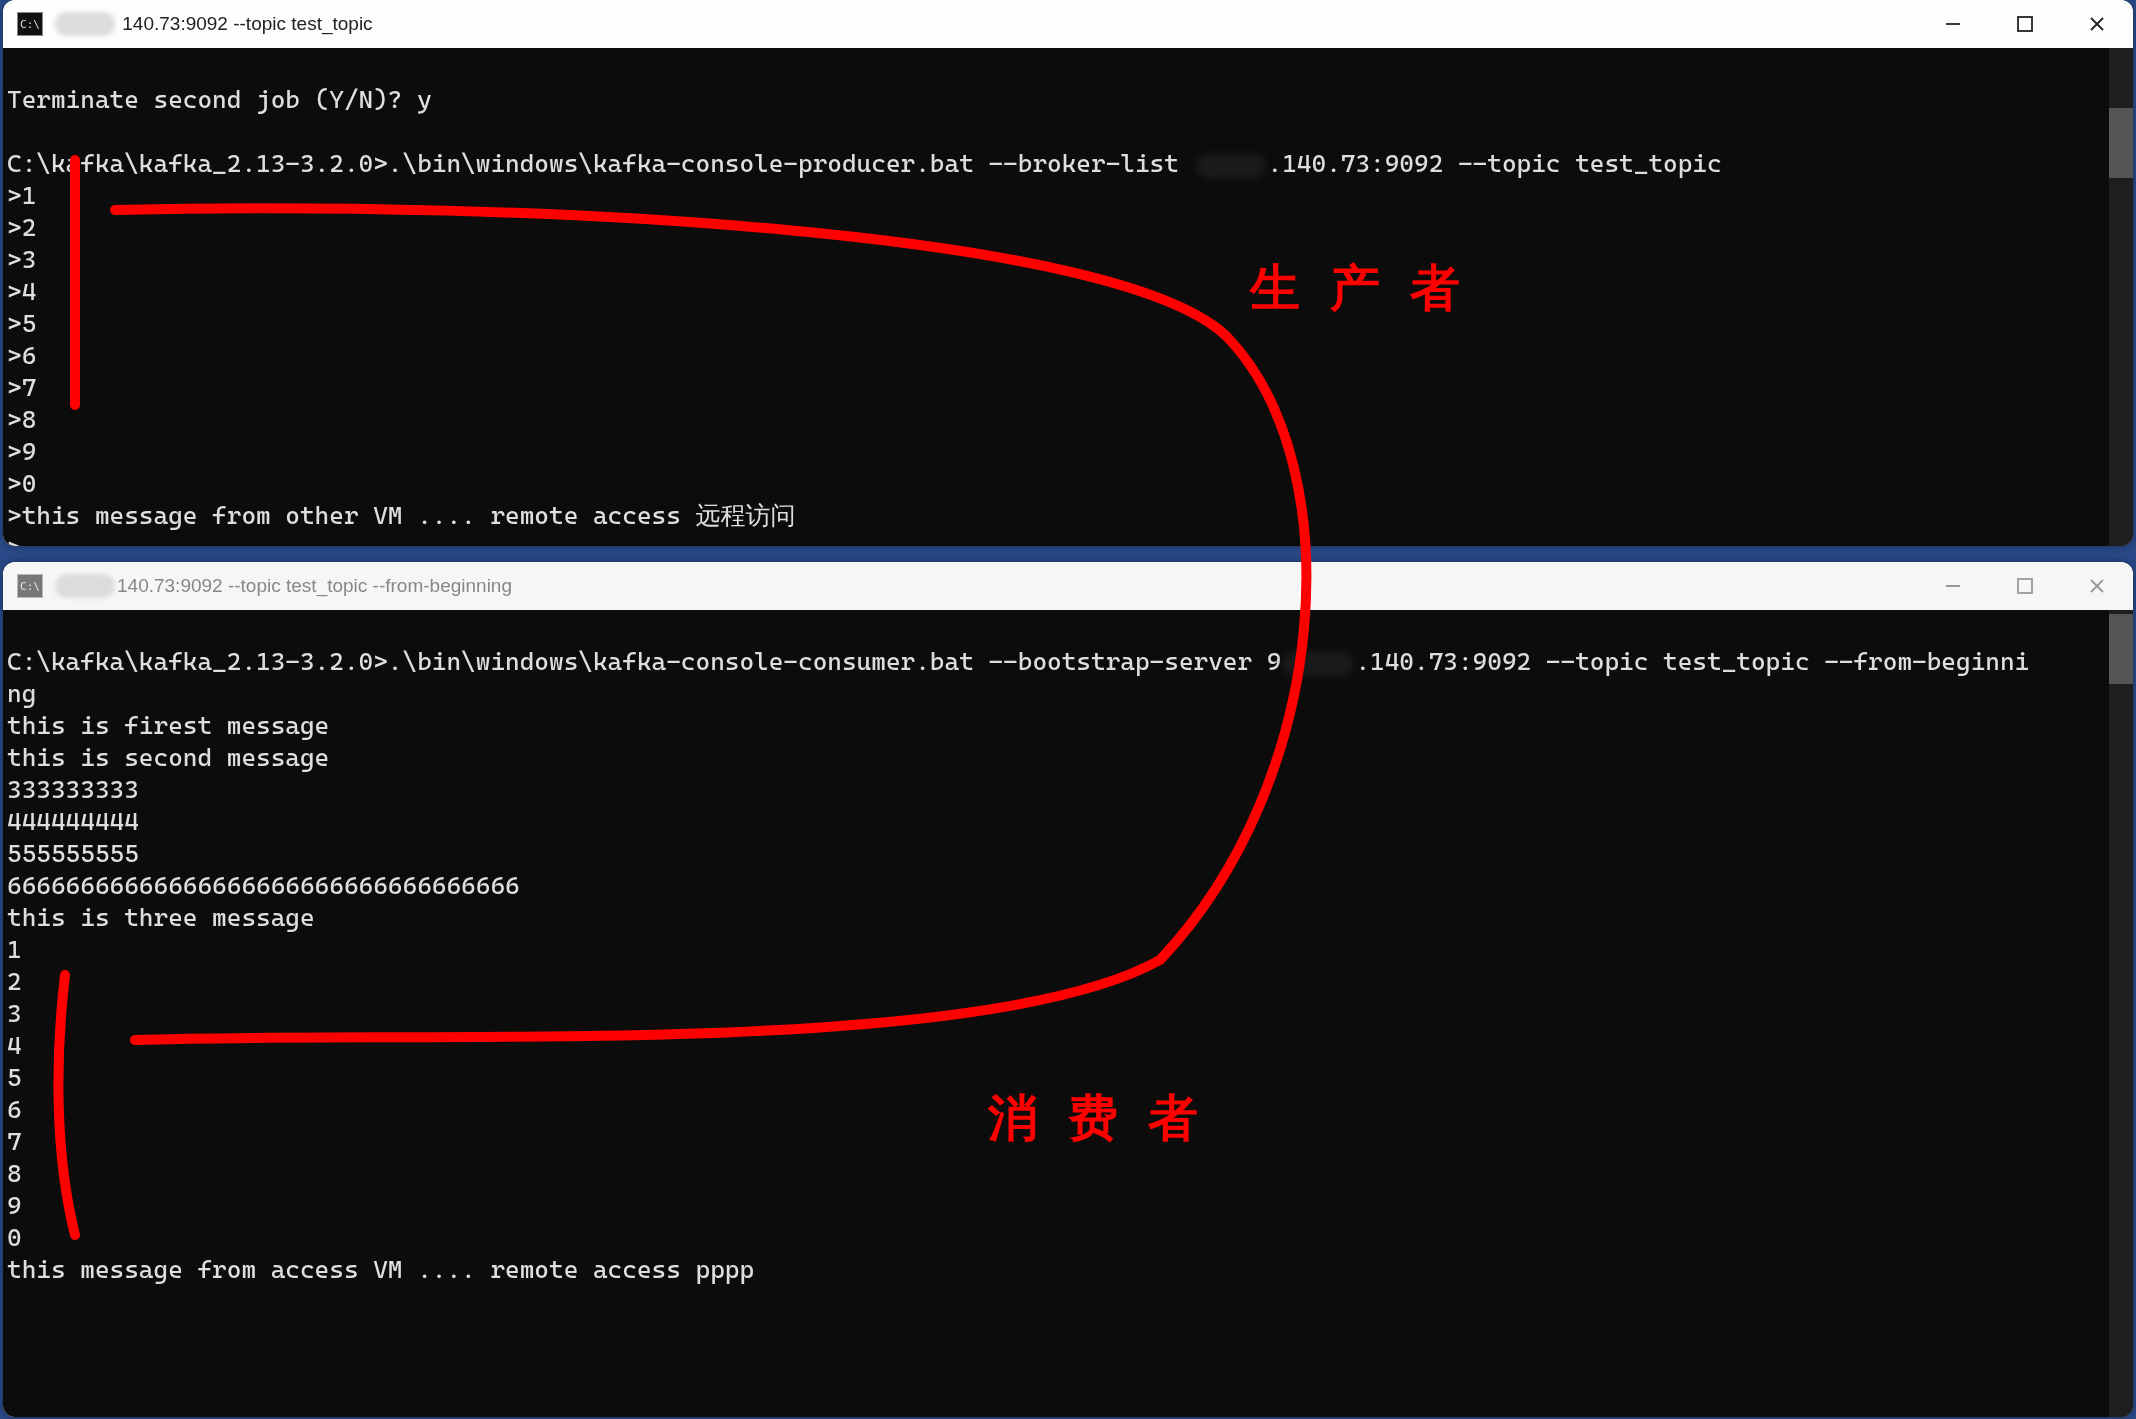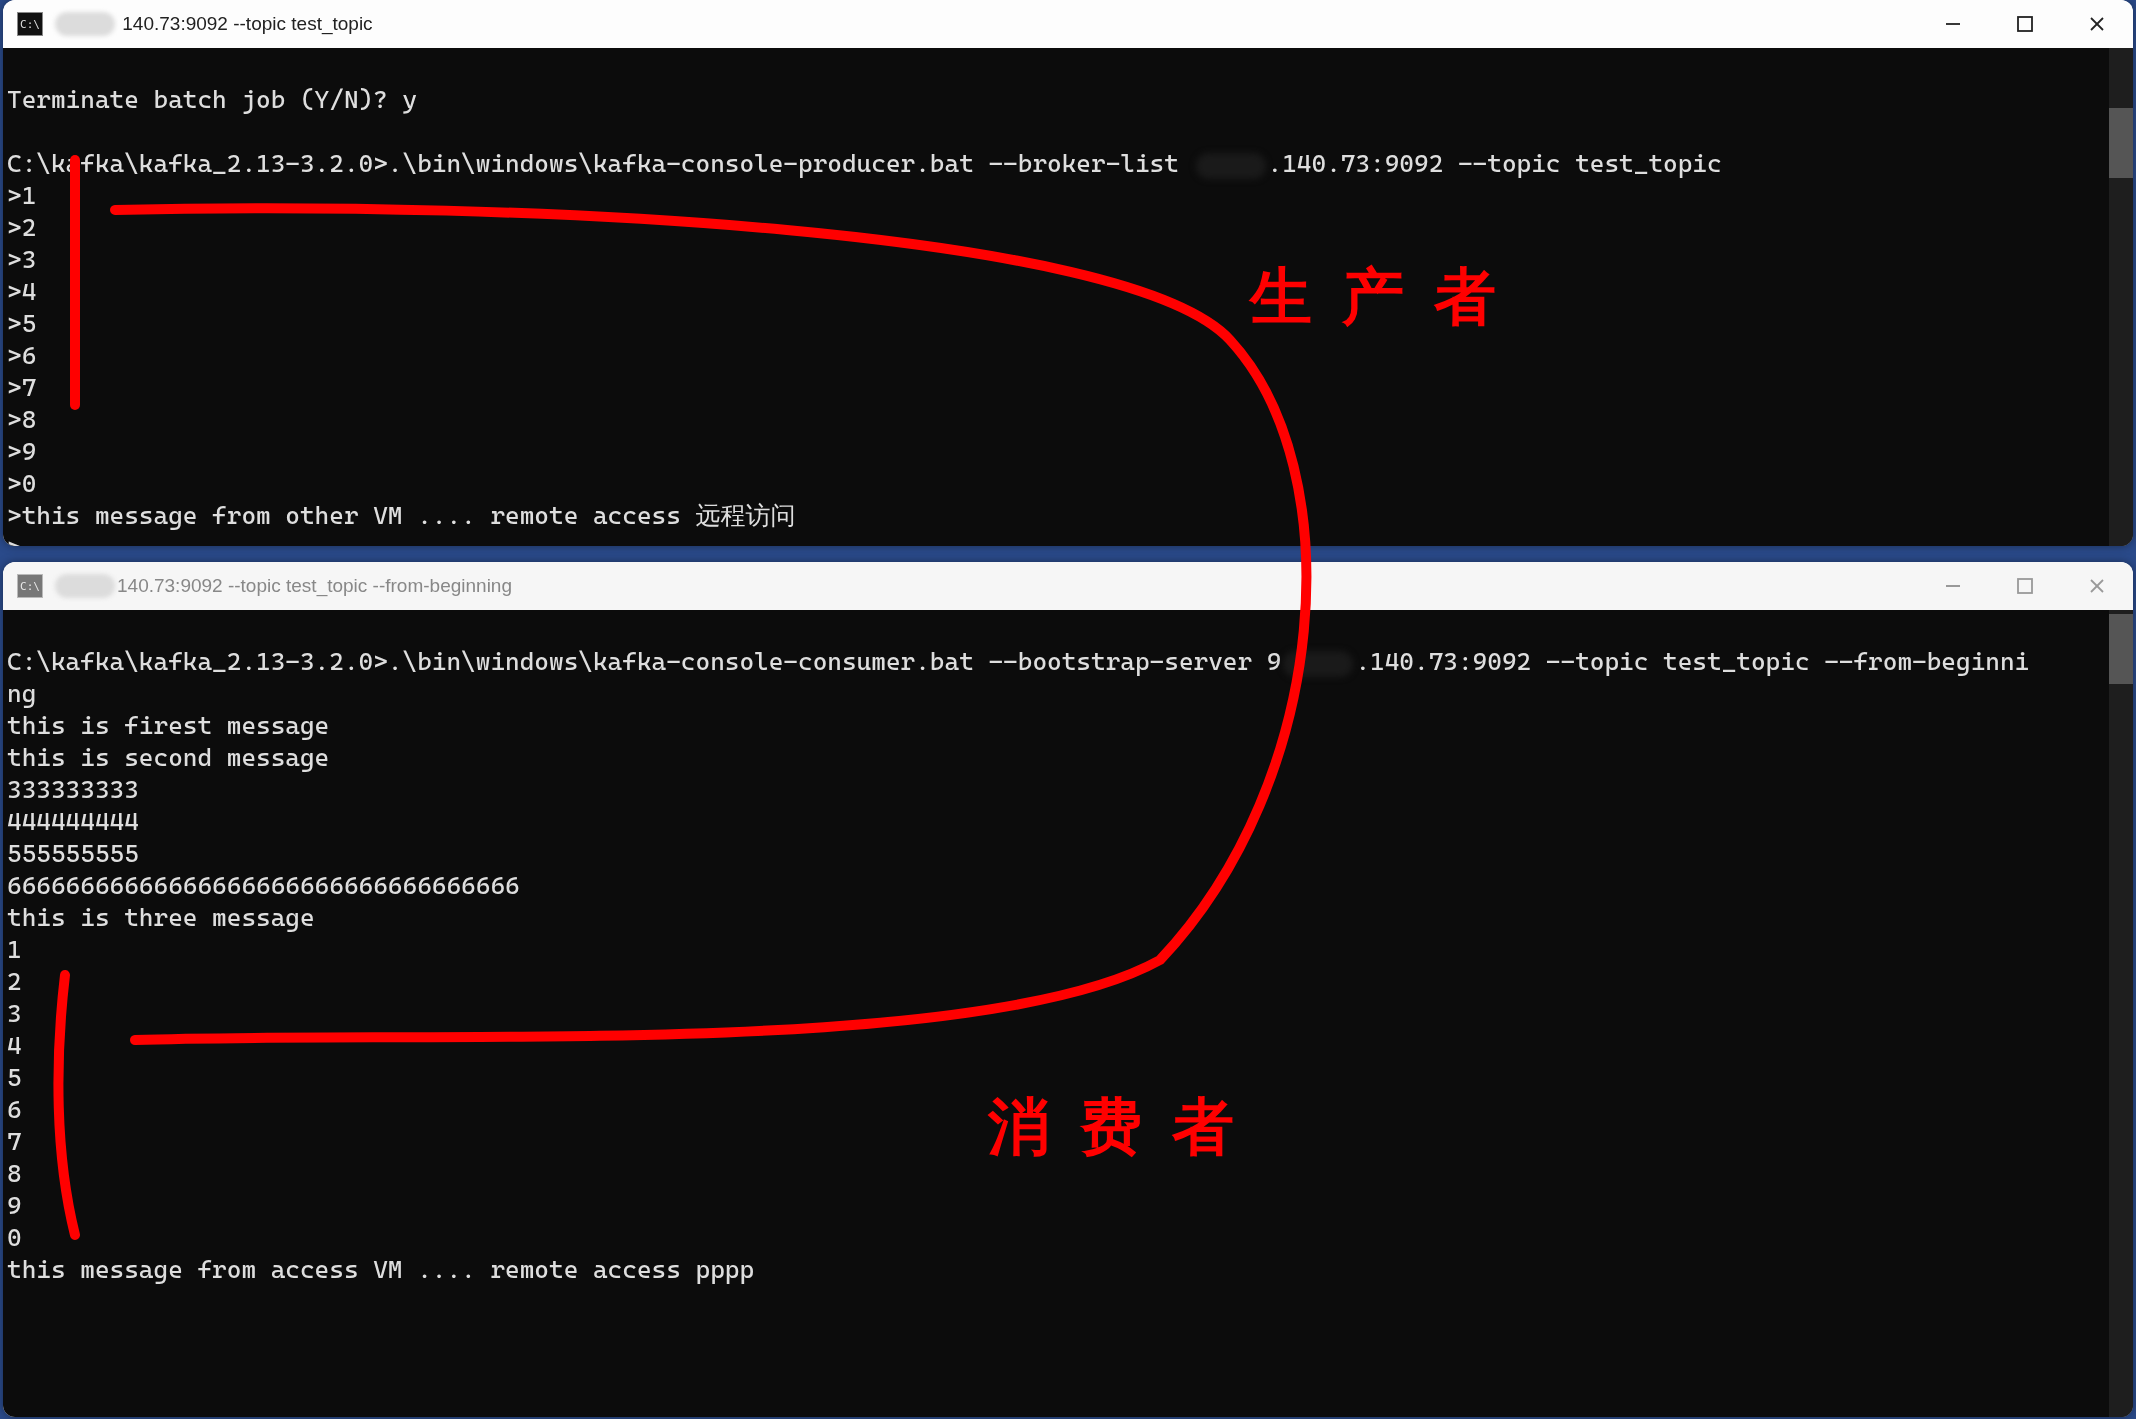--- a/index.html
+++ b/index.html
@@ -111,21 +111,21 @@
     position: absolute;
     left: 0; top: 0;
     width: 2136px;
     height: 1419px;
     pointer-events: none;
   }
   .annotation-label {
     position: absolute;
     color: #ff0000;
     font-family: Liberation Sans, sans-serif;
-    font-size: 62px;
+    font-size: 50px;
     letter-spacing: 30px;
     font-weight: 700;
     pointer-events: none;
   }
 </style>
 </head>
 <body>
 
 <div class="window" style="left:3px;top:0;width:2130px;height:546px;">
   <div class="titlebar">
@@ -145,21 +145,21 @@
         </div>
       <div class="ctl">
           <svg width="18" height="18">
             <line x1="3" y1="3" x2="15" y2="15"></line>
             <line x1="15" y1="3" x2="3" y2="15"></line>
           </svg>
         </div>
     </div>
   </div>
   <div class="terminal-body" style="height:490px;">
-<span>Terminate batch job (Y/N)? y</span>
+<span>Terminate second job (Y/N)? y</span>
 <span></span>
 <span>C:\kafka\kafka_2.13-3.2.0&gt;</span><span>.\bin\windows\kafka-console-producer.bat --broker-list </span><span class="blur-inline"></span><span>.140.73:9092 --topic test_topic</span>
 <span>&gt;1</span>
 <span>&gt;2</span>
 <span>&gt;3</span>
 <span>&gt;4</span>
 <span>&gt;5</span>
 <span>&gt;6</span>
 <span>&gt;7</span>
 <span>&gt;8</span>

